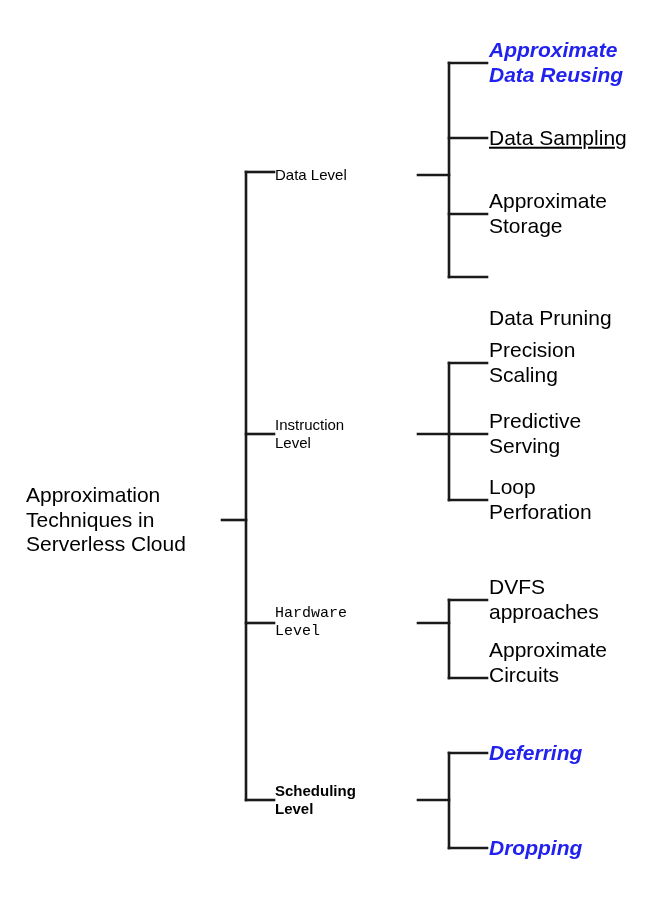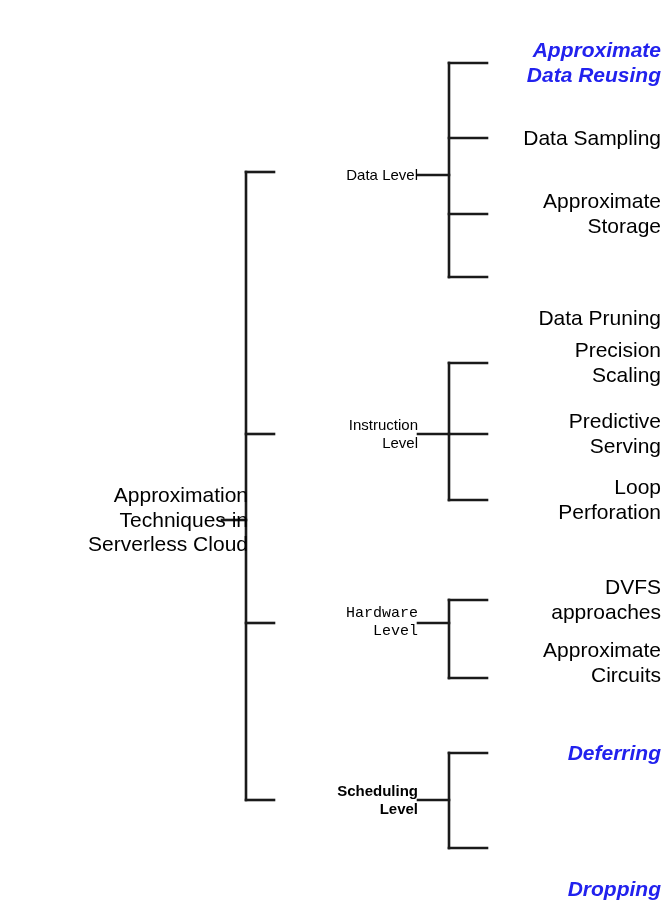--- a/index.html
+++ b/index.html
@@ -21,21 +21,21 @@
   }
   svg.tree-lines {
     position: absolute;
     top: 0;
     left: 0;
     width: 664px;
     height: 909px;
   }
   .node-label {
     position: absolute;
-    text-align: right;
+    text-align: left;
     line-height: 1.17;
     color: #000000;
     font-size: 21px;
     font-weight: normal;
     white-space: pre-line;
     transform: translateY(-50%);
   }
   .node-label.root {
     font-size: 21px;
   }
@@ -105,21 +105,21 @@
 
   <div class="node-label level" style="left:275px; top:623px; width:143px;font-family:Liberation Mono, monospace;">Hardware
 Level</div>
 
   <div class="node-label level" style="left:275px; top:800px; width:143px;font-weight:bold;">Scheduling
 Level</div>
 
   <div class="node-label leaf highlight" style="left:489px; top:63px; width:172px;">Approximate
 Data Reusing</div>
 
-  <div class="node-label leaf" style="left:489px; top:138px; width:172px;">Data Sampling</div>
+  <div class="node-label leaf" style="left:489px; top:138px; width:172px;text-decoration:underline;">Data Sampling</div>
 
   <div class="node-label leaf" style="left:489px; top:214px; width:172px;">Approximate
 Storage</div>
 
   <div class="node-label leaf" style="left:489px; top:277px; width:172px;margin-top:41px;">Data Pruning</div>
 
   <div class="node-label leaf" style="left:489px; top:363px; width:172px;">Precision
 Scaling</div>
 
   <div class="node-label leaf" style="left:489px; top:434px; width:172px;">Predictive
@@ -129,15 +129,15 @@
 Perforation</div>
 
   <div class="node-label leaf" style="left:489px; top:600px; width:172px;">DVFS
 approaches</div>
 
   <div class="node-label leaf" style="left:489px; top:663px; width:172px;">Approximate
 Circuits</div>
 
   <div class="node-label leaf highlight" style="left:489px; top:753px; width:172px;">Deferring</div>
 
-  <div class="node-label leaf highlight" style="left:489px; top:848px; width:172px;margin-top:41px;">Dropping</div>
+  <div class="node-label leaf highlight" style="left:489px; top:848px; width:172px;">Dropping</div>
 
 </div>
 
 </body></html>

